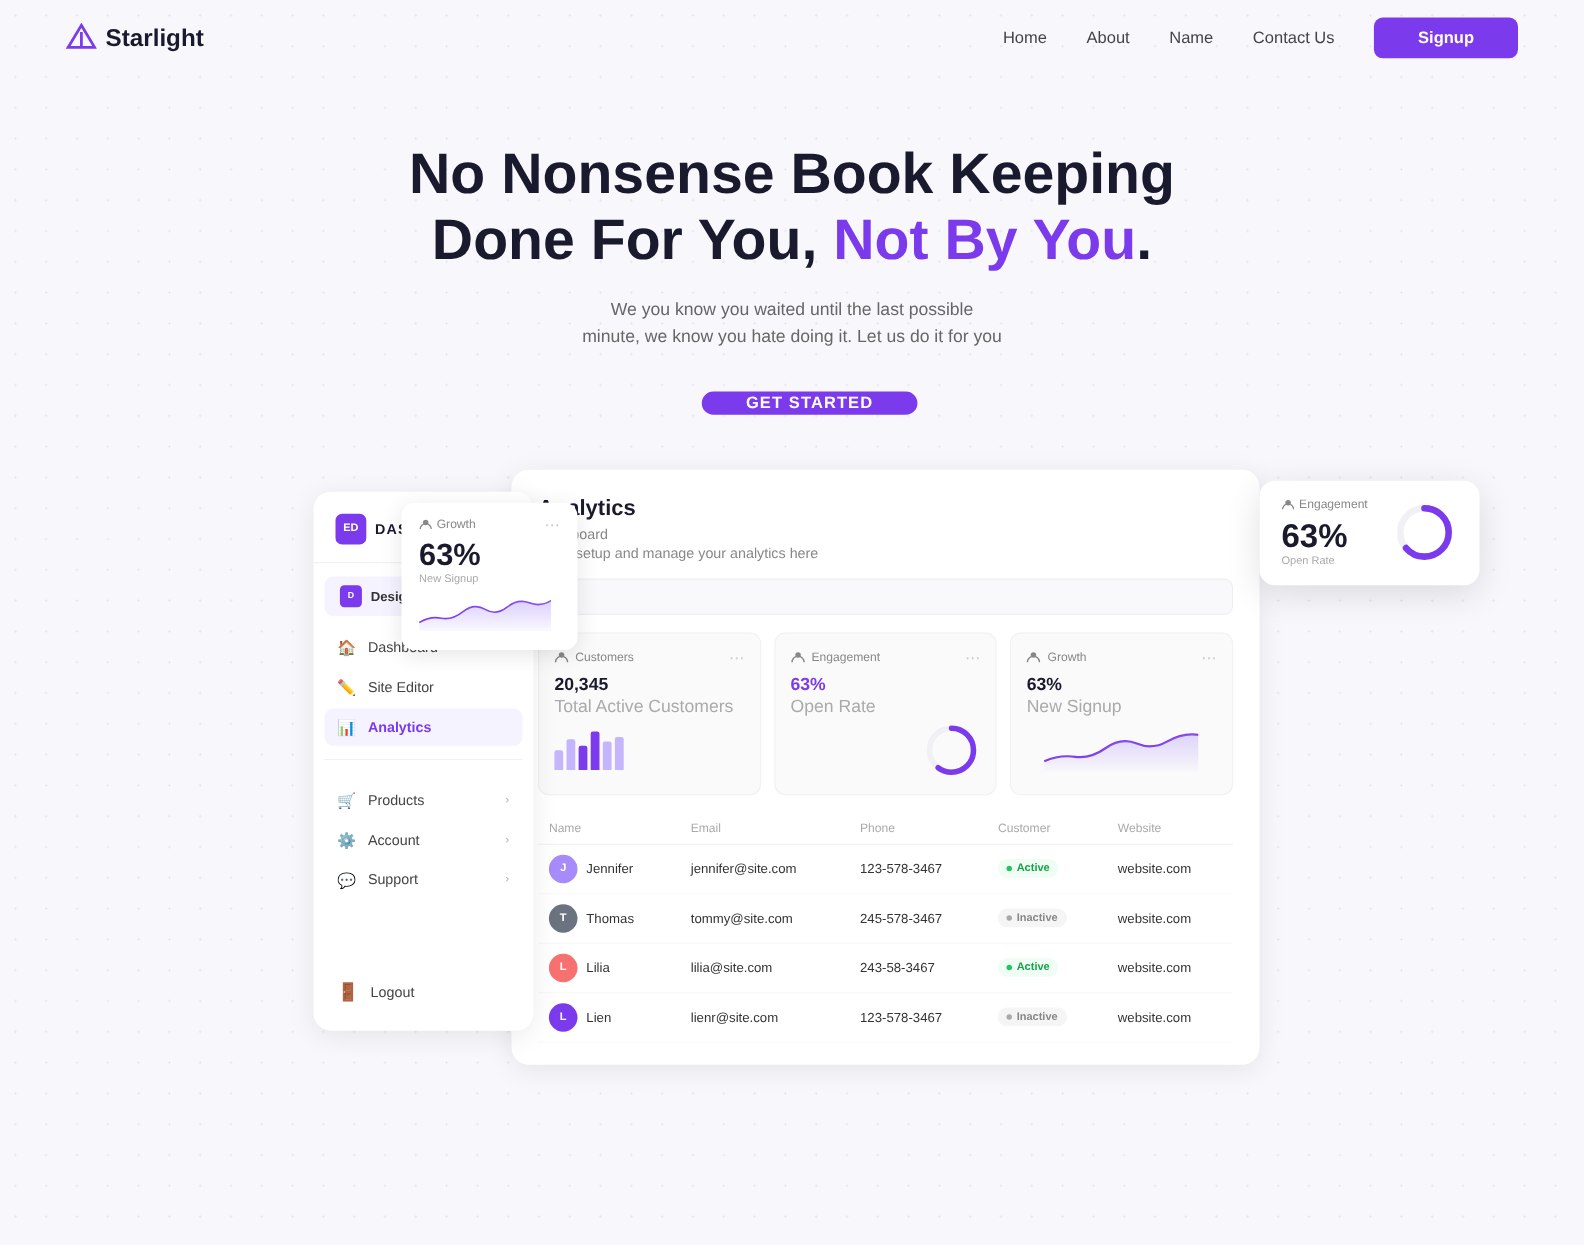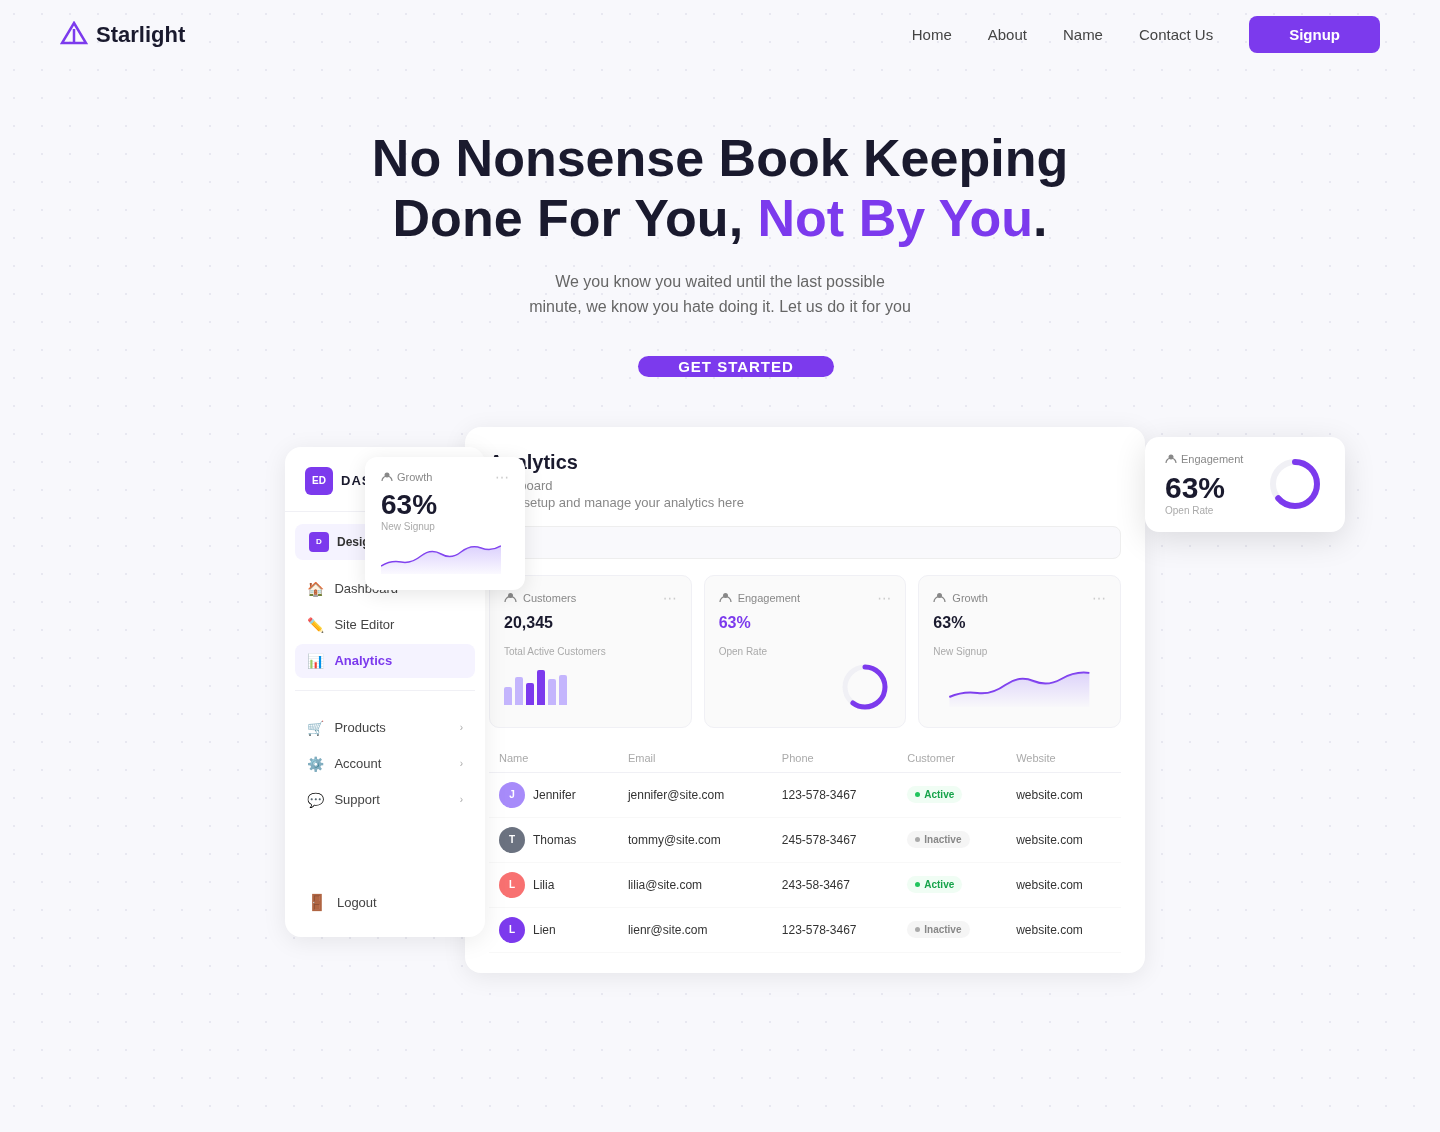--- a/index.html
+++ b/index.html
@@ -354,21 +354,21 @@
       font-size: 11px;
       color: #888;
     }
     .stat-more { color: #ccc; font-size: 14px; cursor: pointer; }
     .stat-value {
       font-size: 16px;
       font-weight: 700;
       color: #1a1a2e;
     }
     .stat-value.purple { color: #7c3aed; }
-    .stat-sub { font-size: 10px; color: #aaa; margin-top: 14px; }
+    .stat-sub { font-size: 16px; color: #aaa; margin-top: 2px; }
 
     
     .mini-bars {
       display: flex;
       align-items: flex-end;
       gap: 3px;
       height: 40px;
       margin-top: 8px;
     }
     .mini-bar {

